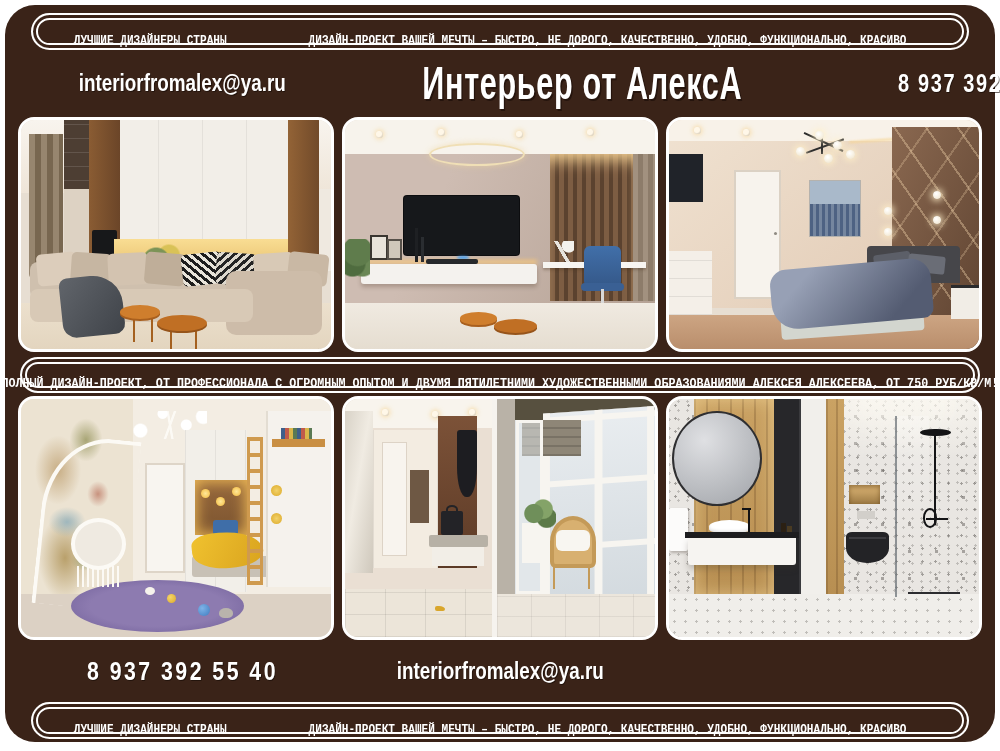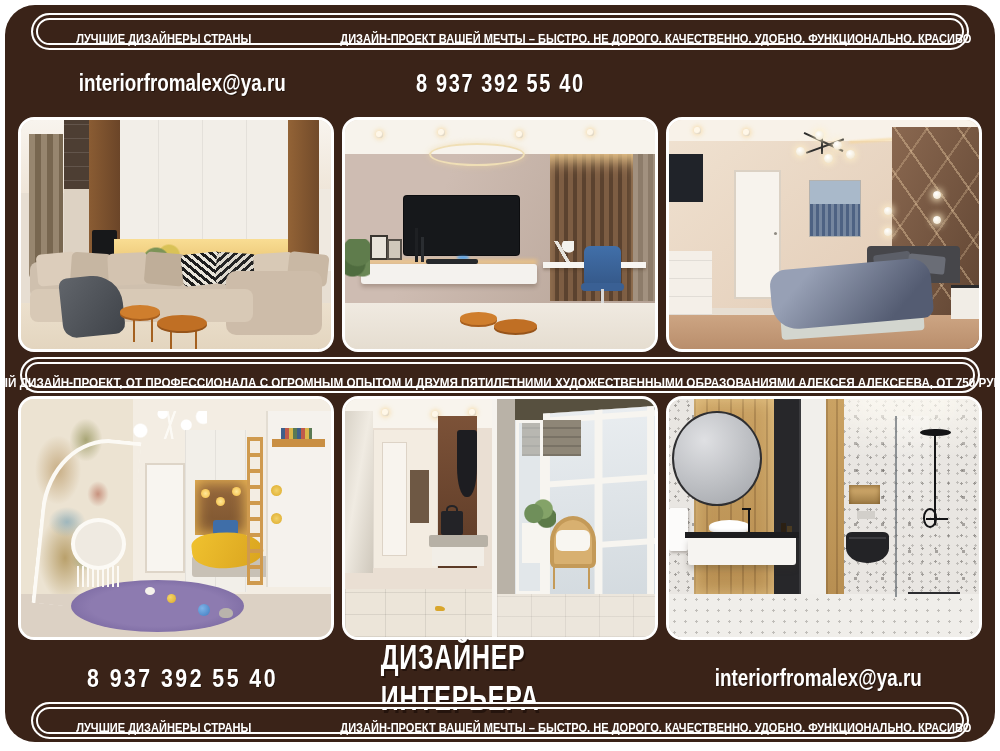--- a/index.html
+++ b/index.html
@@ -5,22 +5,22 @@
   * { margin:0; padding:0; box-sizing:border-box; }
   html,body { background:#fff; }
   body { font-family:"Liberation Sans", sans-serif; }
   .page { position:relative; width:1000px; height:751px; background:#fff; overflow:hidden; }
   .board { position:absolute; left:5px; top:5px; right:5px; bottom:9px;
            background:#3a2318; border-radius:30px; }
 
   
   .pill { position:absolute; border:2px solid #fff; border-radius:19px;
           box-shadow: inset 0 0 0 3px #3a2318, inset 0 0 0 5px #fff;
-          display:flex; align-items:flex-start; justify-content:space-between;
-          padding:16px 24px; color:#fff; font-weight:bold; white-space:nowrap; }
+          display:flex; align-items:flex-end; justify-content:space-between;
+          padding:0 24px; color:#fff; font-weight:bold; white-space:nowrap;font-family:Liberation Mono, monospace; }
   .pill span { display:inline-block; transform:scaleX(.82); transform-origin:center; }
   .topbar    { left:26px; right:26px; top:8px;  height:37px; font-size:13.5px; }
   .bottombar { left:26px; right:26px; top:697px; height:37px; font-size:13.5px; }
   .banner    { left:15px; right:15px; top:352px; height:36px; justify-content:center; font-size:13px; }
   .banner span { transform:scaleX(.9); }
 
   
   .hdr { position:absolute; left:12px; right:12px; top:45px; height:66px;
          display:grid; grid-template-columns:330px 1fr 330px; align-items:center; color:#fff; }
   .hdr > div { display:flex; justify-content:center; align-items:center; }
@@ -332,20 +332,23 @@
       <span>ЛУЧШИЕ ДИЗАЙНЕРЫ СТРАНЫ</span>
       <span>ДИЗАЙН-ПРОЕКТ ВАШЕЙ МЕЧТЫ – БЫСТРО, НЕ ДОРОГО, КАЧЕСТВЕННО, УДОБНО, ФУНКЦИОНАЛЬНО, КРАСИВО</span>
 
     </div>
 
     <div class="hdr">
       <div>
           <span class="email">interiorfromalex@ya.ru</span>
         </div>
       <div>
+          <span class="title">Интерьер от АлексА</span>
+        </div>
+      <div>
           <span class="phone">8 937 392 55 40</span>
         </div>
     </div>
 
     <div class="prow row1">
 
       <div class="photo" id="p1">
         <div class="s1-ceil"></div>
         <span class="spot" style="left:16%; top:6%;"></span>
         <span class="spot" style="left:38%; top:4%;"></span>
@@ -548,23 +551,20 @@
         <div class="s6-mix"></div>
         <div class="s6-drain"></div>
       </div>
     </div>
 
     <div class="ftr">
       <div>
           <span class="phone">8 937 392 55 40</span>
         </div>
       <div>
-          <span class="title">ДИЗАЙНЕР ИНТЕРЬЕРА</span>
-        </div>
-      <div>
           <span class="email">interiorfromalex@ya.ru</span>
         </div>
     </div>
 
     <div class="pill bottombar">
       <span>ЛУЧШИЕ ДИЗАЙНЕРЫ СТРАНЫ</span>
       <span>ДИЗАЙН-ПРОЕКТ ВАШЕЙ МЕЧТЫ – БЫСТРО, НЕ ДОРОГО, КАЧЕСТВЕННО, УДОБНО, ФУНКЦИОНАЛЬНО, КРАСИВО</span>
 
     </div>
   </div>

